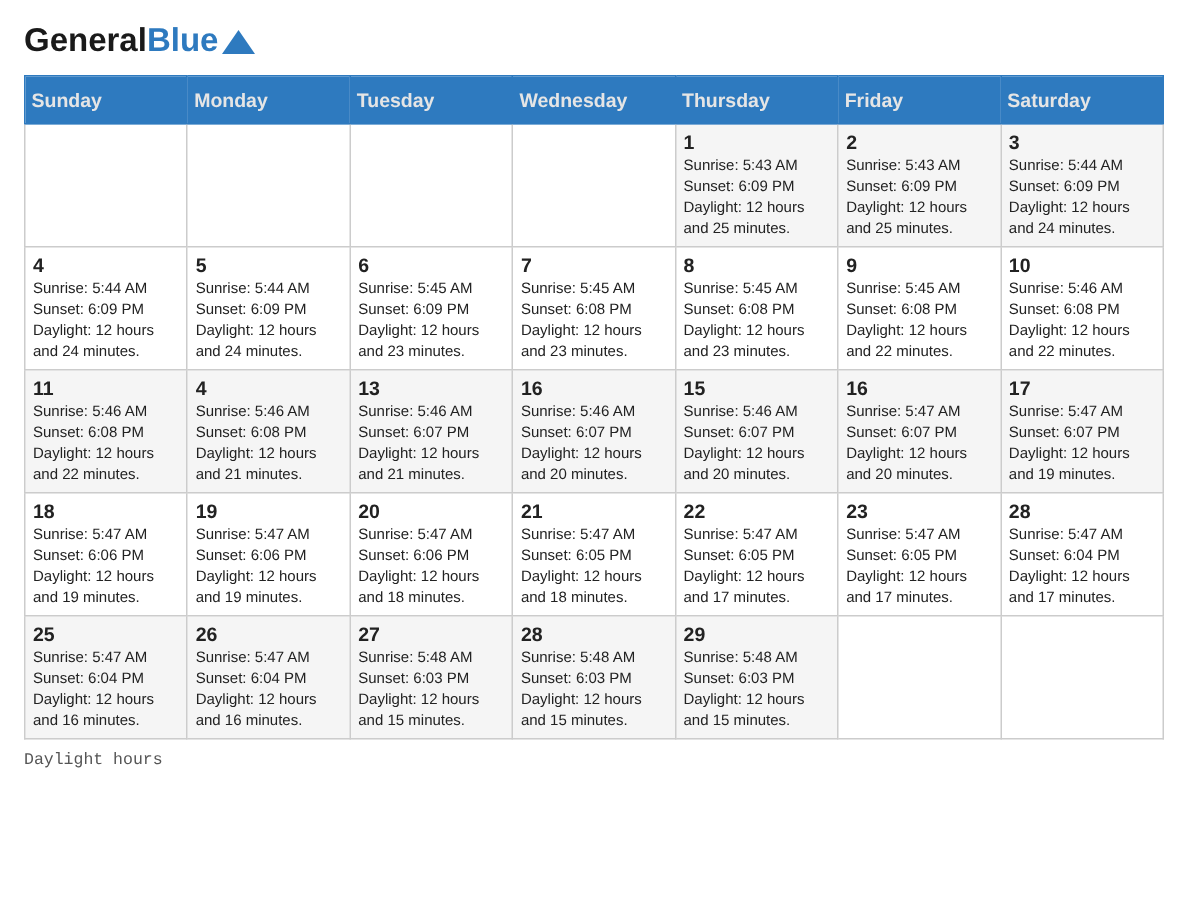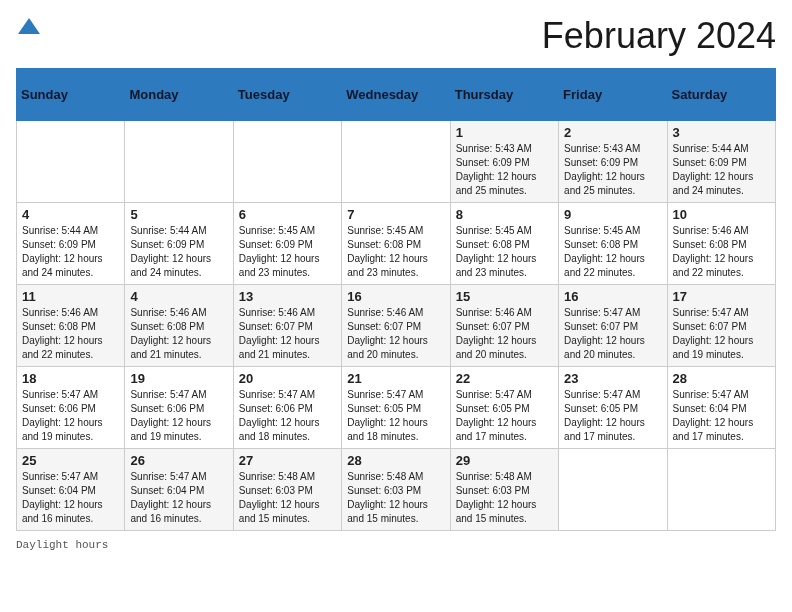--- a/index.html
+++ b/index.html
@@ -38,22 +38,22 @@
       font-size: 16px;
       color: #555;
     }
     .calendar-table {
       width: 100%;
       border-collapse: collapse;
       table-layout: fixed;
     }
     .calendar-table th {
       background: #2e7abf;
-      color: #0f172a;
-      padding: 18px 4px;
+      color: #e5e5e5;
+      padding: 8px 4px;
       font-size: 13px;
       font-weight: bold;
       text-align: left;
       border: 1px solid #2e7abf;
     }
     .calendar-table td {
       vertical-align: top;
       border: 1px solid #ccc;
       padding: 4px 5px;
       font-size: 10.5px;
@@ -93,27 +93,29 @@
     .cal-row-3 td { background: #f9f9f9; }
     .cal-row-4 td { background: #fff; margin-left: 10px; }
     .cal-row-5 td { background: #f9f9f9; }
   </style>
 </head>
 <body>
 
 <div class="header">
   <div class="logo">
     <div class="logo-wrapper">
+      <div style="font-size:22px; font-weight:bold; line-height:1;">
+        <span style="color:#1a1a1a;">General</span><span style="color:#2e7abf;">Blue</span>
+      </div>
       <svg width="22" height="16" viewBox="0 0 22 16" style="margin-left:2px; margin-top:2px;">
         <polygon points="0,16 11,0 22,16" fill="#2e7abf"></polygon>
       </svg>
     </div>
   </div>
   <div class="title-block">
-    <div class="month-year">February 2024</div>
   </div>
 </div>
 
 <table class="calendar-table">
   <thead>
     <tr>
     <th>Sunday</th>
         <th>Monday</th>
         <th>Tuesday</th>
         <th>Wednesday</th>

